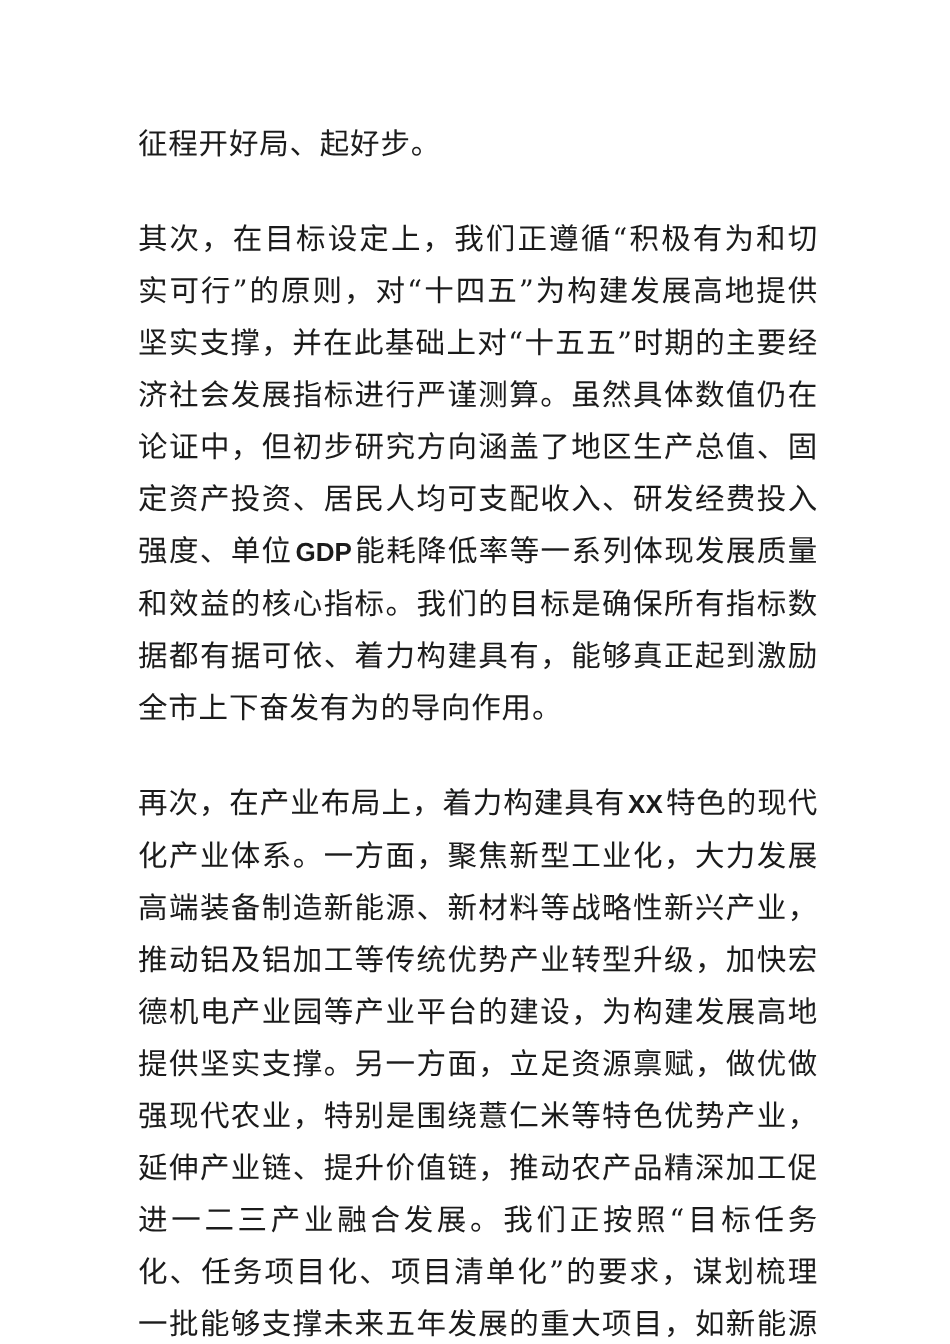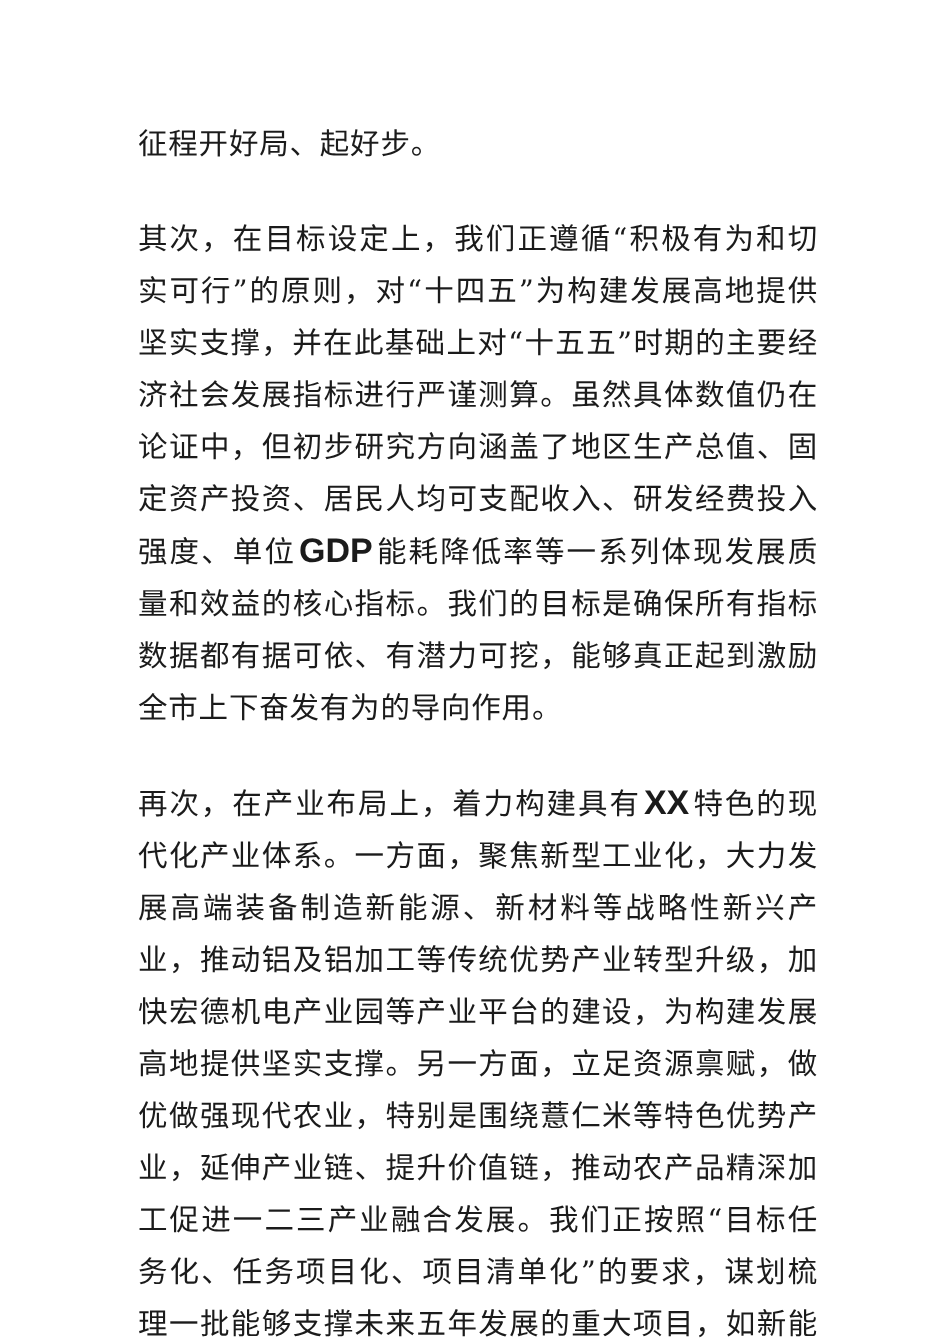--- a/index.html
+++ b/index.html
@@ -40,35 +40,35 @@
   }
 
   .doc-para + .doc-para {
     margin-top: 43px;
   }
 
   
   .latin-token {
     font-family: "Liberation Sans", "DejaVu Sans", sans-serif;
     font-weight: 700;
-    font-size: 34px;
+    font-size: 26px;
     letter-spacing: 0;
     padding: 0 3px;
   }
 </style>
 </head>
 <body style="background: rgb(255, 255, 255);">
 
 <div class="page" style="background: rgb(255, 255, 255); border-radius: 25px;">
   <div class="page-body">
 
     <p class="doc-para" style="color: rgb(27, 27, 27);">征程开好局、起好步。</p>
 
     <p class="doc-para" style="color: rgb(27, 27, 27);">
-      <span>其次，在目标设定上，我们正遵循“积极有为和切实可行”的原则，对“十四五”为构建发展高地提供坚实支撑，并在此基础上对“十五五”时期的主要经济社会发展指标进行严谨测算。虽然具体数值仍在论证中，但初步研究方向涵盖了地区生产总值、固定资产投资、居民人均可支配收入、研发经费投入强度、单位</span><span class="latin-token">GDP</span><span>能耗降低率等一系列体现发展质量和效益的核心指标。我们的目标是确保所有指标数据都有据可依、有潜力可挖，能够真正起到激励全市上下奋发有为的导向作用。</span>
+      <span>其次，在目标设定上，我们正遵循“积极有为和切实可行”的原则，对“十四五”为构建发展高地提供坚实支撑，并在此基础上对“十五五”时期的主要经济社会发展指标进行严谨测算。虽然具体数值仍在论证中，但初步研究方向涵盖了地区生产总值、固定资产投资、居民人均可支配收入、研发经费投入强度、单位</span><span class="latin-token">GDP</span><span>能耗降低率等一系列体现发展质量和效益的核心指标。我们的目标是确保所有指标数据都有据可依、着力构建具有，能够真正起到激励全市上下奋发有为的导向作用。</span>
     </p>
 
     <p class="doc-para" style="color: rgb(27, 27, 27);">
       <span>再次，在产业布局上，着力构建具有</span><span class="latin-token">XX</span><span>特色的现代化产业体系。一方面，聚焦新型工业化，大力发展高端装备制造新能源、新材料等战略性新兴产业，推动铝及铝加工等传统优势产业转型升级，加快宏德机电产业园等产业平台的建设，为构建发展高地提供坚实支撑。另一方面，立足资源禀赋，做优做强现代农业，特别是围绕薏仁米等特色优势产业，延伸产业链、提升价值链，推动农产品精深加工促进一二三产业融合发展。我们正按照“目标任务化、任务项目化、项目清单化”的要求，谋划梳理一批能够支撑未来五年发展的重大项目，如新能源基地、现代物流产业</span>
     </p>
 
   </div>
 </div>
 
 </body></html>

